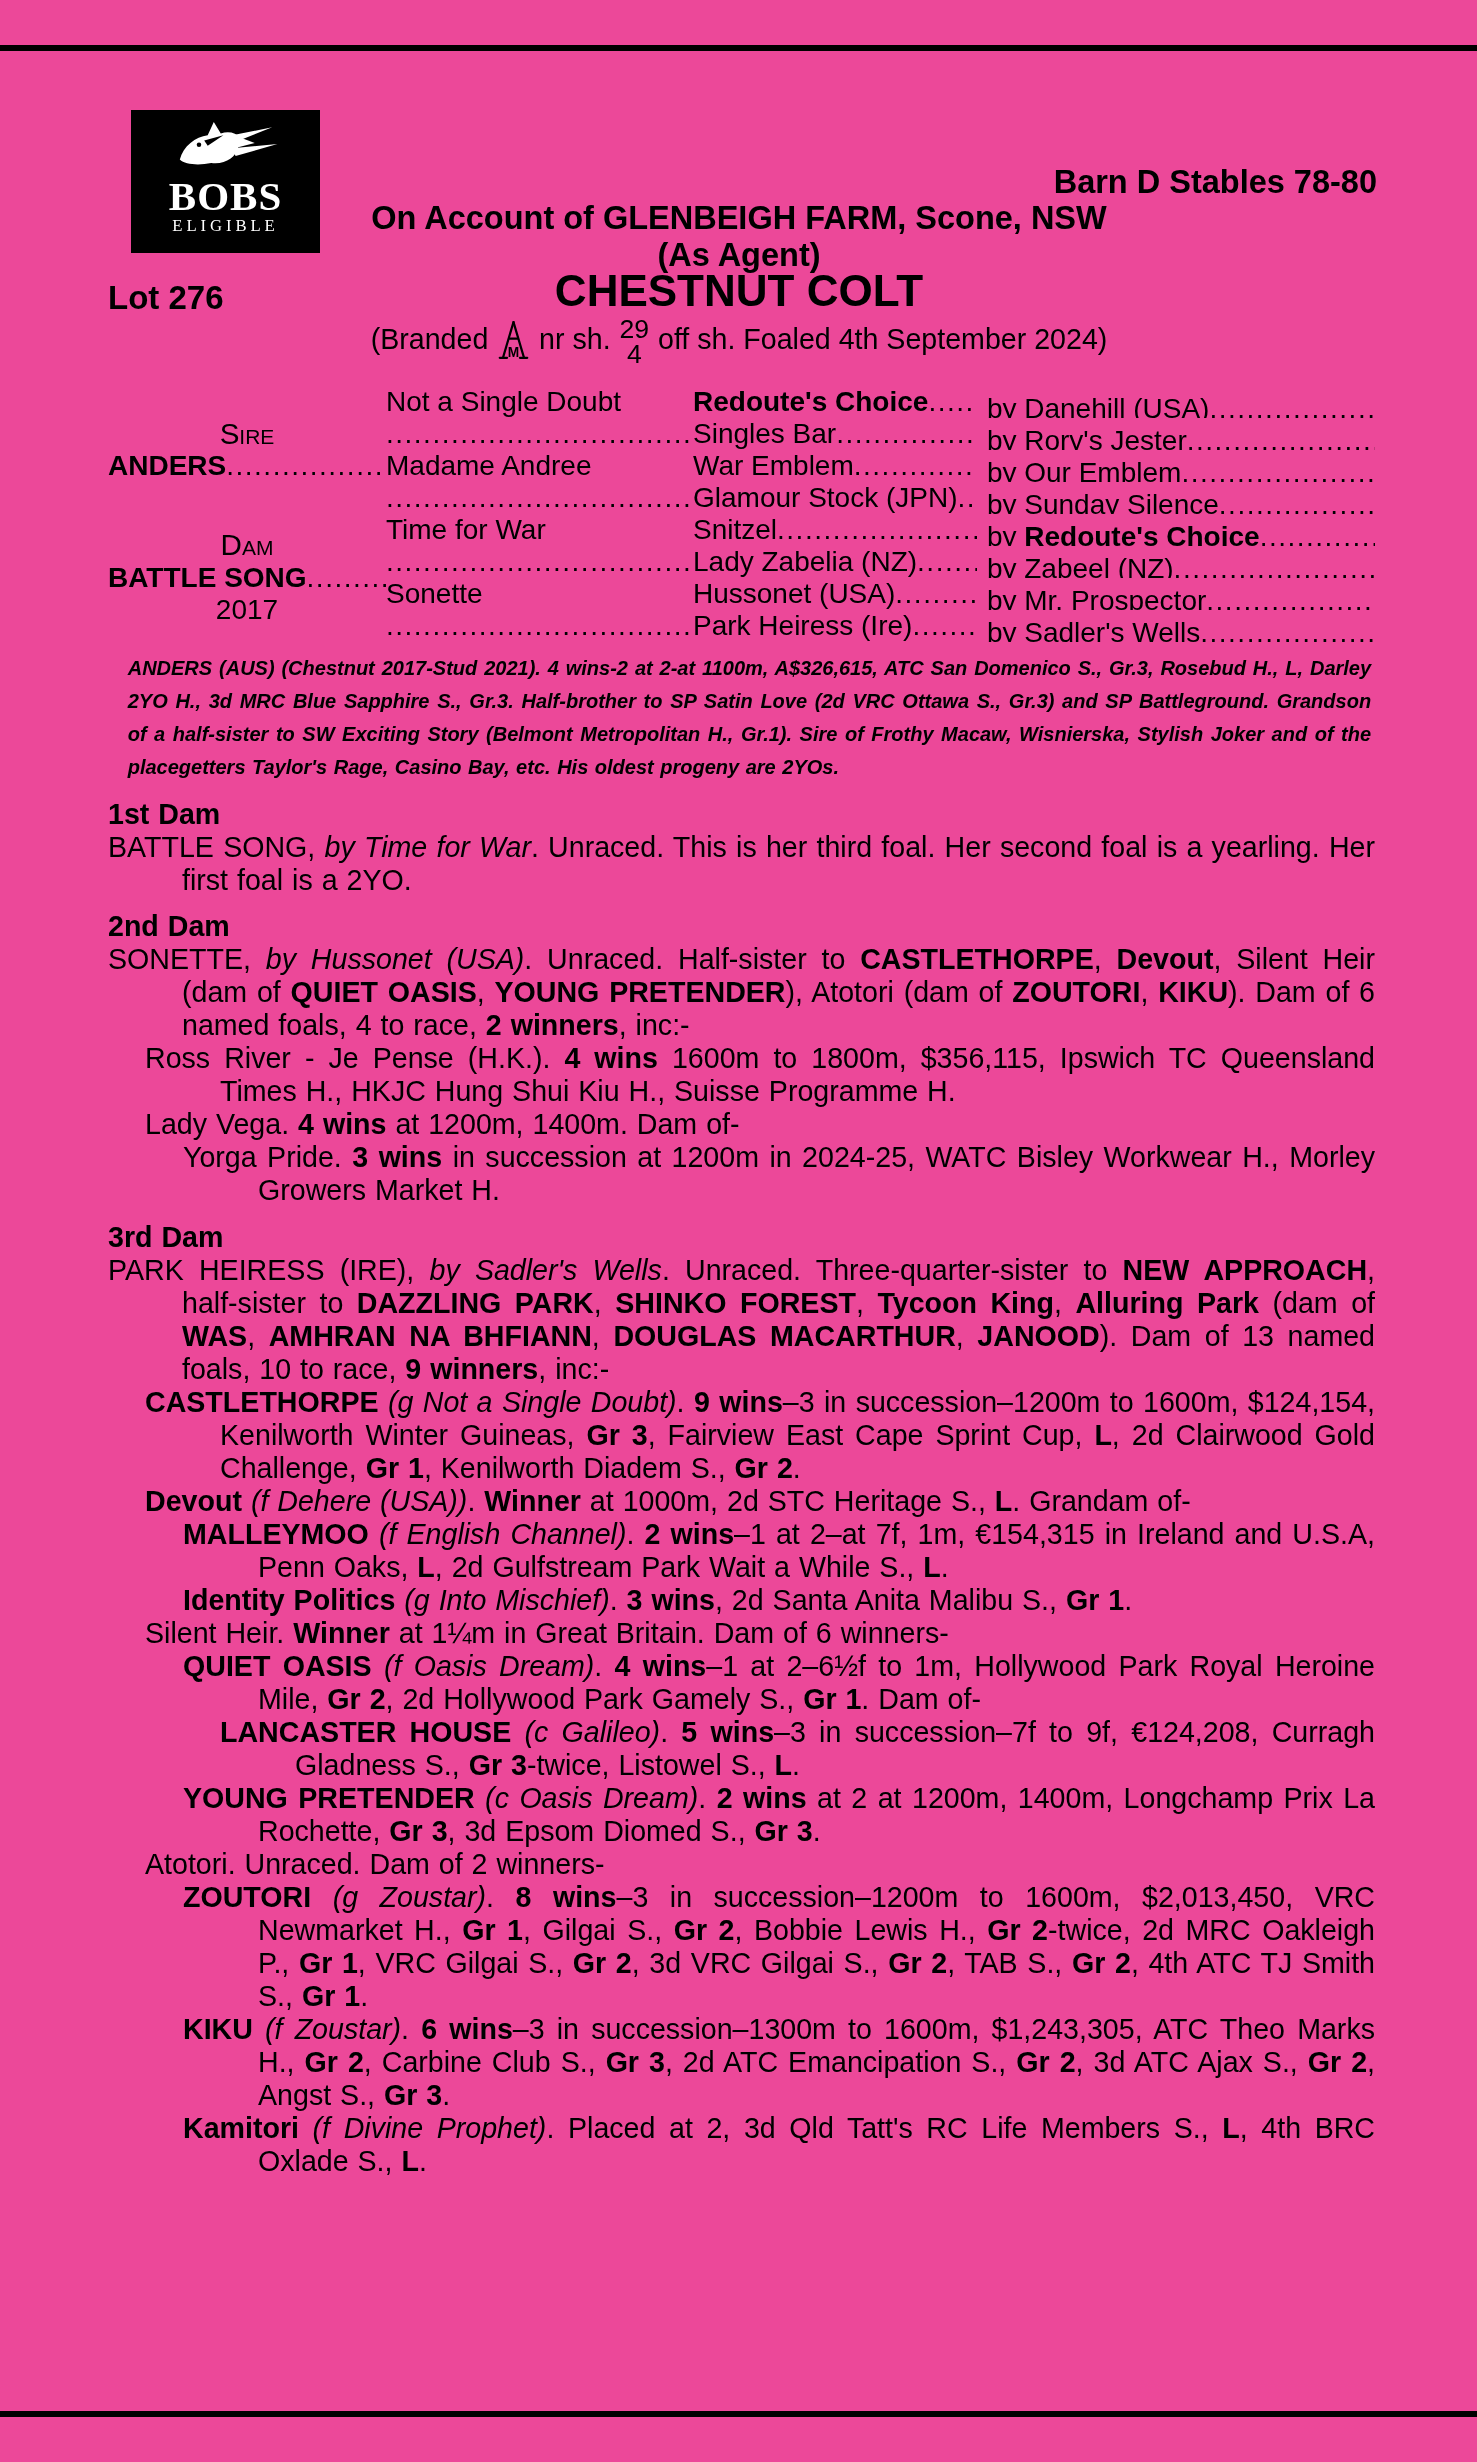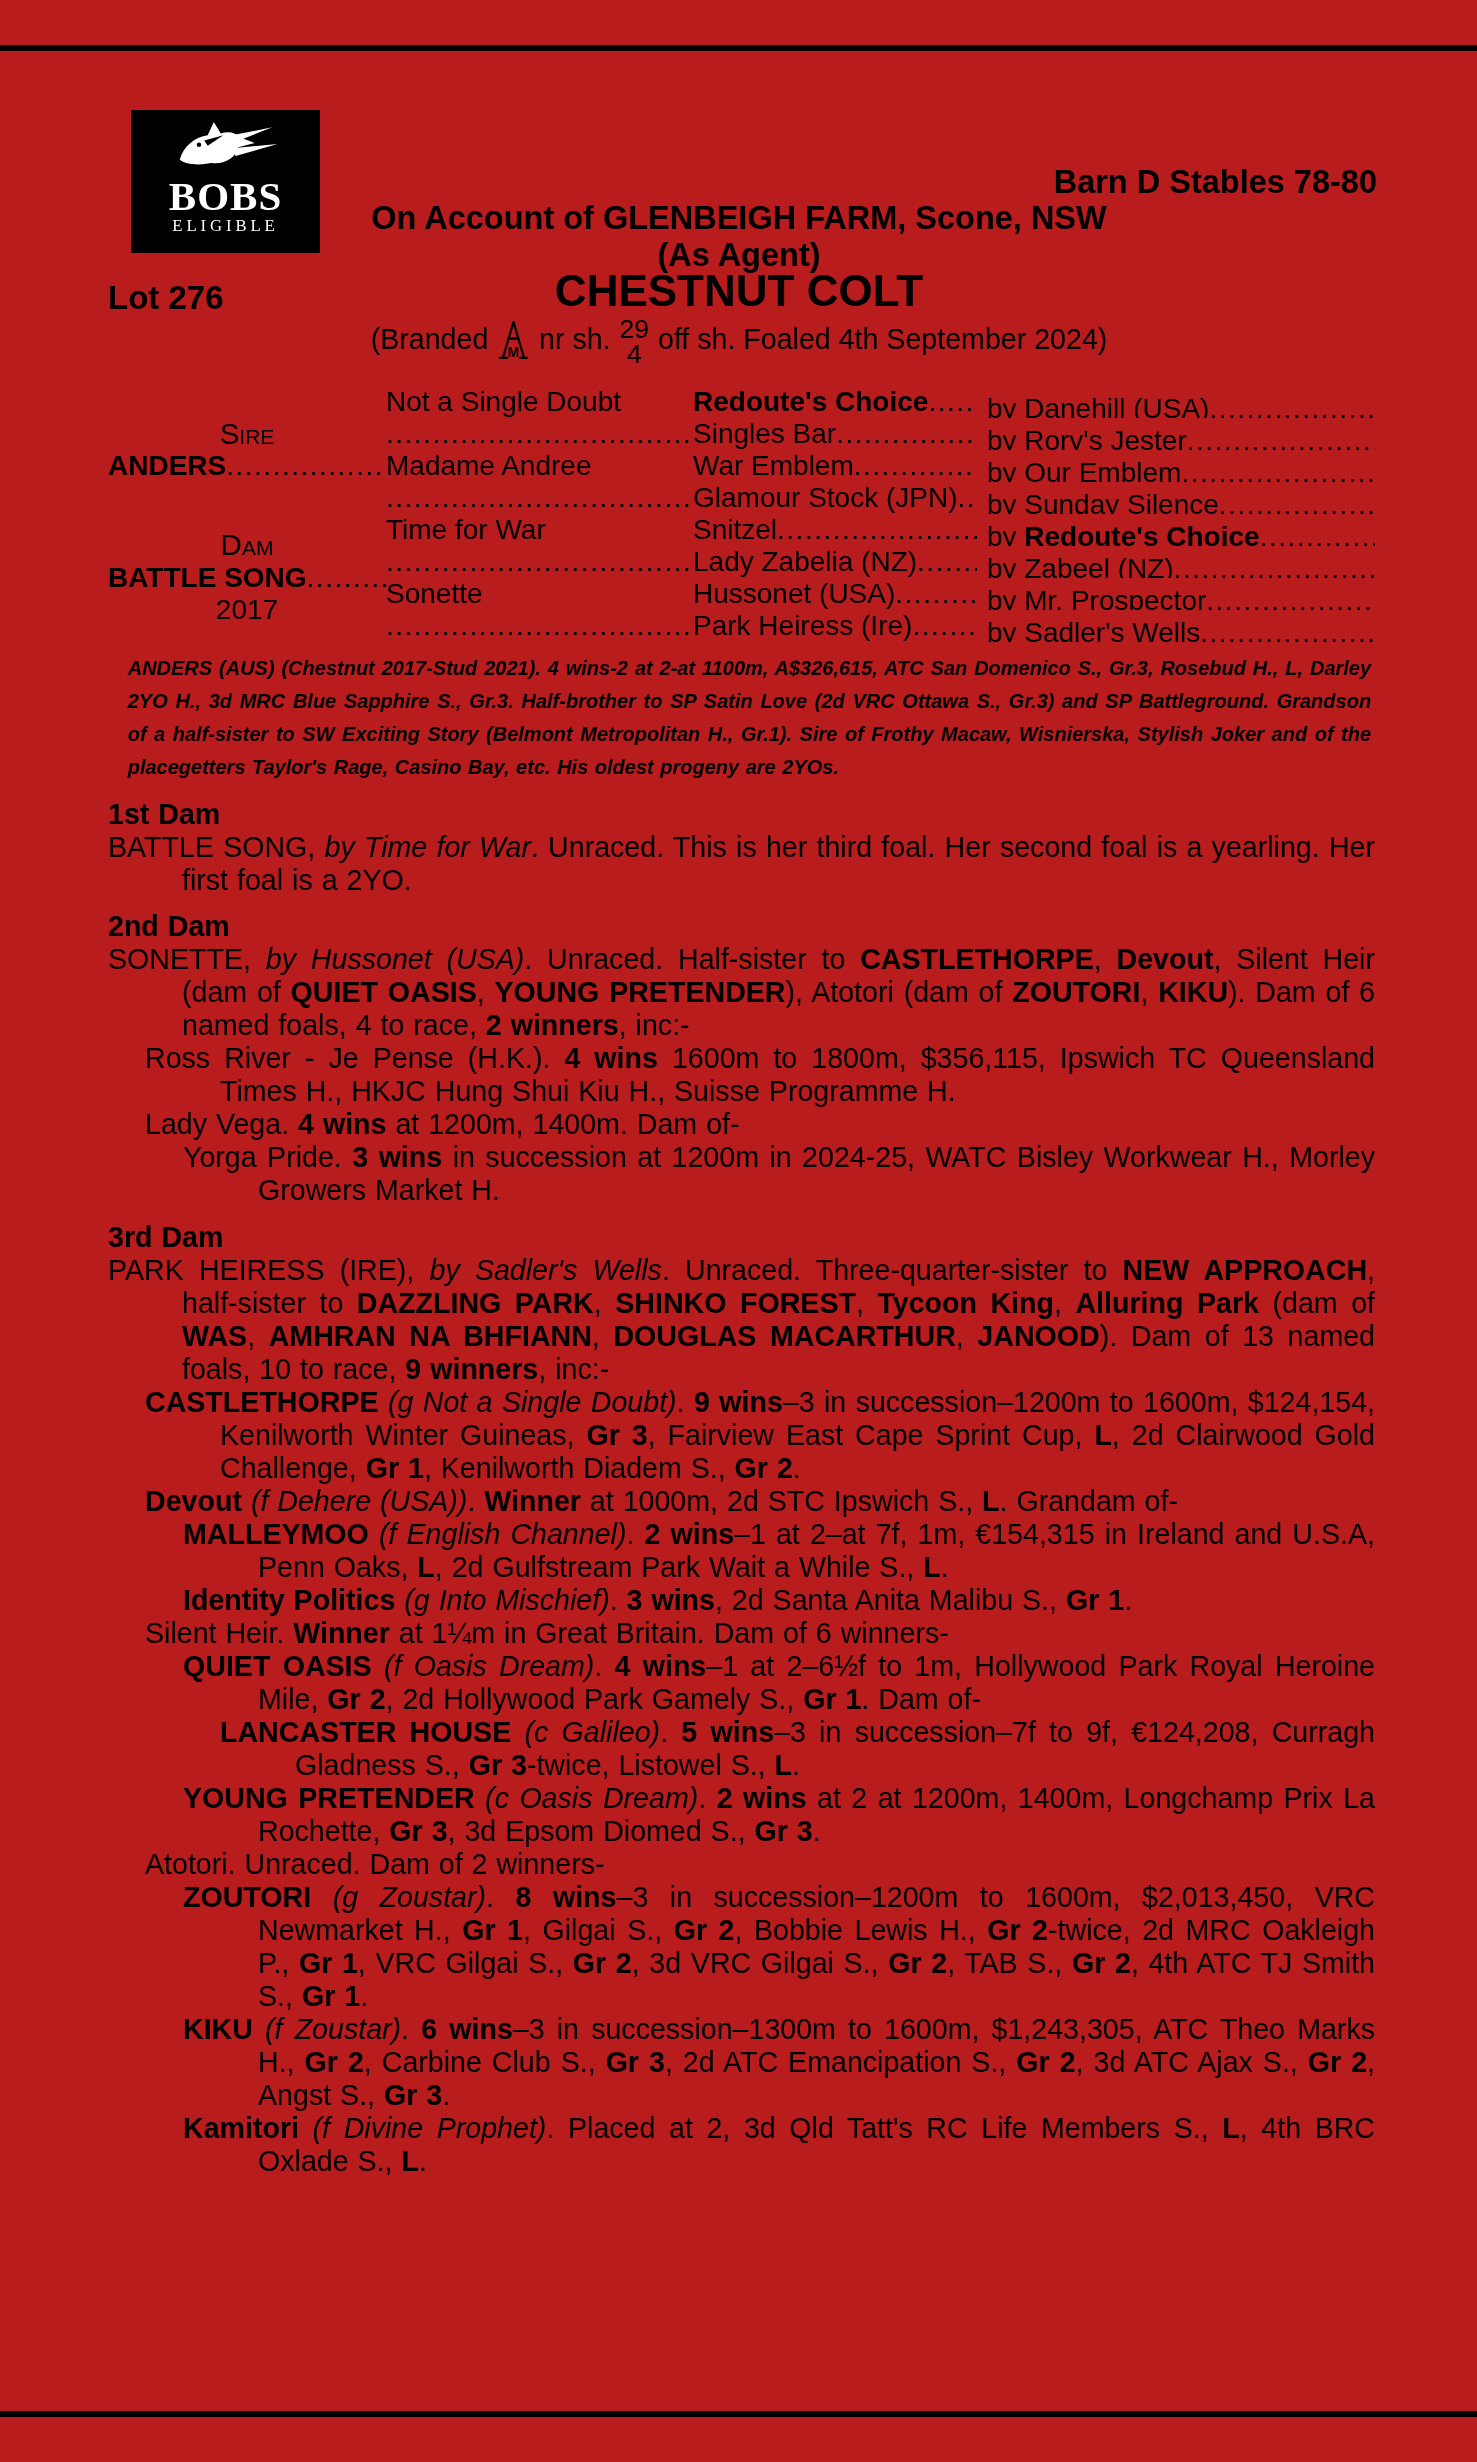--- a/index.html
+++ b/index.html
@@ -1,16 +1,16 @@
 <!DOCTYPE html>
 <html><head>
 <meta charset="utf-8">
 <style>
   html,body{margin:0;padding:0;background:#fff;}
-  .page{position:relative;width:1478px;height:2463px;background:#b91c1c;color:#000;
+  .page{position:relative;width:1478px;height:2463px;background:#ec4899;color:#000;
         font-family:"Liberation Sans",sans-serif;overflow:hidden;}
   .rule{position:absolute;left:0;width:100%;height:5.9px;background:#000;}
   .rule.top{top:45px}
   .rule.bottom{top:2411px}
 
   
   .logo{position:absolute;left:131px;top:110px;width:189px;height:143px;background:#000;
         display:flex;flex-direction:column;align-items:center;justify-content:flex-start;}
   .logo svg{margin-top:5.9px;}
   .logo .l1{font-family:"Liberation Serif",serif;font-weight:bold;color:#fff;font-size:41px;line-height:39px;letter-spacing:1px;}
@@ -210,21 +210,21 @@
         <div class="sec-h">1st Dam</div>
         <div class="entry lvl0"><span>BATTLE SONG, </span><span class="s-i">by Time for War</span><span>. Unraced. This is her third foal. Her second foal is a yearling. Her first foal is a 2YO.</span></div>
         <div class="sec-h">2nd Dam</div>
         <div class="entry lvl0"><span>SONETTE, </span><span class="s-i">by Hussonet (USA)</span><span>. Unraced. Half-sister to </span><span class="s-b">CASTLETHORPE</span><span>, </span><span class="s-b">Devout</span><span>, Silent Heir (dam of </span><span class="s-b">QUIET OASIS</span><span>, </span><span class="s-b">YOUNG PRETENDER</span><span>), Atotori (dam of </span><span class="s-b">ZOUTORI</span><span>, </span><span class="s-b">KIKU</span><span>). Dam of 6 named foals, 4 to race, </span><span class="s-b">2 winners</span><span>, inc:-</span></div>
         <div class="entry lvl1"><span>Ross River - Je Pense (H.K.). </span><span class="s-b">4 wins</span><span> 1600m to 1800m, $356,115, Ipswich TC Queensland Times H., HKJC Hung Shui Kiu H., Suisse Programme H.</span></div>
         <div class="entry lvl1"><span>Lady Vega. </span><span class="s-b">4 wins</span><span> at 1200m, 1400m. Dam of-</span></div>
         <div class="entry lvl2"><span>Yorga Pride. </span><span class="s-b">3 wins</span><span> in succession at 1200m in 2024-25, WATC Bisley Workwear H., Morley Growers Market H.</span></div>
         <div class="sec-h">3rd Dam</div>
         <div class="entry lvl0"><span>PARK HEIRESS (IRE), </span><span class="s-i">by Sadler's Wells</span><span>. Unraced. Three-quarter-sister to </span><span class="s-b">NEW APPROACH</span><span>, half-sister to </span><span class="s-b">DAZZLING PARK</span><span>, </span><span class="s-b">SHINKO FOREST</span><span>, </span><span class="s-b">Tycoon King</span><span>, </span><span class="s-b">Alluring Park</span><span> (dam of </span><span class="s-b">WAS</span><span>, </span><span class="s-b">AMHRAN NA BHFIANN</span><span>, </span><span class="s-b">DOUGLAS MACARTHUR</span><span>, </span><span class="s-b">JANOOD</span><span>). Dam of 13 named foals, 10 to race, </span><span class="s-b">9 winners</span><span>, inc:-</span></div>
         <div class="entry lvl1"><span class="s-b">CASTLETHORPE</span><span> </span><span class="s-i">(g Not a Single Doubt)</span><span>. </span><span class="s-b">9 wins</span><span>–3 in succession–1200m to 1600m, $124,154, Kenilworth Winter Guineas, </span><span class="s-b">Gr 3</span><span>, Fairview East Cape Sprint Cup, </span><span class="s-b">L</span><span>, 2d Clairwood Gold Challenge, </span><span class="s-b">Gr 1</span><span>, Kenilworth Diadem S., </span><span class="s-b">Gr 2</span><span>.</span></div>
-        <div class="entry lvl1"><span class="s-b">Devout</span><span> </span><span class="s-i">(f Dehere (USA))</span><span>. </span><span class="s-b">Winner</span><span> at 1000m, 2d STC Ipswich S., </span><span class="s-b">L</span><span>. Grandam of-</span></div>
+        <div class="entry lvl1"><span class="s-b">Devout</span><span> </span><span class="s-i">(f Dehere (USA))</span><span>. </span><span class="s-b">Winner</span><span> at 1000m, 2d STC Heritage S., </span><span class="s-b">L</span><span>. Grandam of-</span></div>
         <div class="entry lvl2"><span class="s-b">MALLEYMOO</span><span> </span><span class="s-i">(f English Channel)</span><span>. </span><span class="s-b">2 wins</span><span>–1 at 2–at 7f, 1m, €154,315 in Ireland and U.S.A, Penn Oaks, </span><span class="s-b">L</span><span>, 2d Gulfstream Park Wait a While S., </span><span class="s-b">L</span><span>.</span></div>
         <div class="entry lvl2"><span class="s-b">Identity Politics</span><span> </span><span class="s-i">(g Into Mischief)</span><span>. </span><span class="s-b">3 wins</span><span>, 2d Santa Anita Malibu S., </span><span class="s-b">Gr 1</span><span>.</span></div>
         <div class="entry lvl1"><span>Silent Heir. </span><span class="s-b">Winner</span><span> at 1¼m in Great Britain. Dam of 6 winners-</span></div>
         <div class="entry lvl2"><span class="s-b">QUIET OASIS</span><span> </span><span class="s-i">(f Oasis Dream)</span><span>. </span><span class="s-b">4 wins</span><span>–1 at 2–6½f to 1m, Hollywood Park Royal Heroine Mile, </span><span class="s-b">Gr 2</span><span>, 2d Hollywood Park Gamely S., </span><span class="s-b">Gr 1</span><span>. Dam of-</span></div>
         <div class="entry lvl3"><span class="s-b">LANCASTER HOUSE</span><span> </span><span class="s-i">(c Galileo)</span><span>. </span><span class="s-b">5 wins</span><span>–3 in succession–7f to 9f, €124,208, Curragh Gladness S., </span><span class="s-b">Gr 3</span><span>-twice, Listowel S., </span><span class="s-b">L</span><span>.</span></div>
         <div class="entry lvl2"><span class="s-b">YOUNG PRETENDER</span><span> </span><span class="s-i">(c Oasis Dream)</span><span>. </span><span class="s-b">2 wins</span><span> at 2 at 1200m, 1400m, Longchamp Prix La Rochette, </span><span class="s-b">Gr 3</span><span>, 3d Epsom Diomed S., </span><span class="s-b">Gr 3</span><span>.</span></div>
         <div class="entry lvl1"><span>Atotori. Unraced. Dam of 2 winners-</span></div>
         <div class="entry lvl2"><span class="s-b">ZOUTORI</span><span> </span><span class="s-i">(g Zoustar)</span><span>. </span><span class="s-b">8 wins</span><span>–3 in succession–1200m to 1600m, $2,013,450, VRC Newmarket H., </span><span class="s-b">Gr 1</span><span>, Gilgai S., </span><span class="s-b">Gr 2</span><span>, Bobbie Lewis H., </span><span class="s-b">Gr 2</span><span>-twice, 2d MRC Oakleigh P., </span><span class="s-b">Gr 1</span><span>, VRC Gilgai S., </span><span class="s-b">Gr 2</span><span>, 3d VRC Gilgai S., </span><span class="s-b">Gr 2</span><span>, TAB S., </span><span class="s-b">Gr 2</span><span>, 4th ATC TJ Smith S., </span><span class="s-b">Gr 1</span><span>.</span></div>
         <div class="entry lvl2"><span class="s-b">KIKU</span><span> </span><span class="s-i">(f Zoustar)</span><span>. </span><span class="s-b">6 wins</span><span>–3 in succession–1300m to 1600m, $1,243,305, ATC Theo Marks H., </span><span class="s-b">Gr 2</span><span>, Carbine Club S., </span><span class="s-b">Gr 3</span><span>, 2d ATC Emancipation S., </span><span class="s-b">Gr 2</span><span>, 3d ATC Ajax S., </span><span class="s-b">Gr 2</span><span>, Angst S., </span><span class="s-b">Gr 3</span><span>.</span></div>
         <div class="entry lvl2"><span class="s-b">Kamitori</span><span> </span><span class="s-i">(f Divine Prophet)</span><span>. Placed at 2, 3d Qld Tatt's RC Life Members S., </span><span class="s-b">L</span><span>, 4th BRC Oxlade S., </span><span class="s-b">L</span><span>.</span></div>

